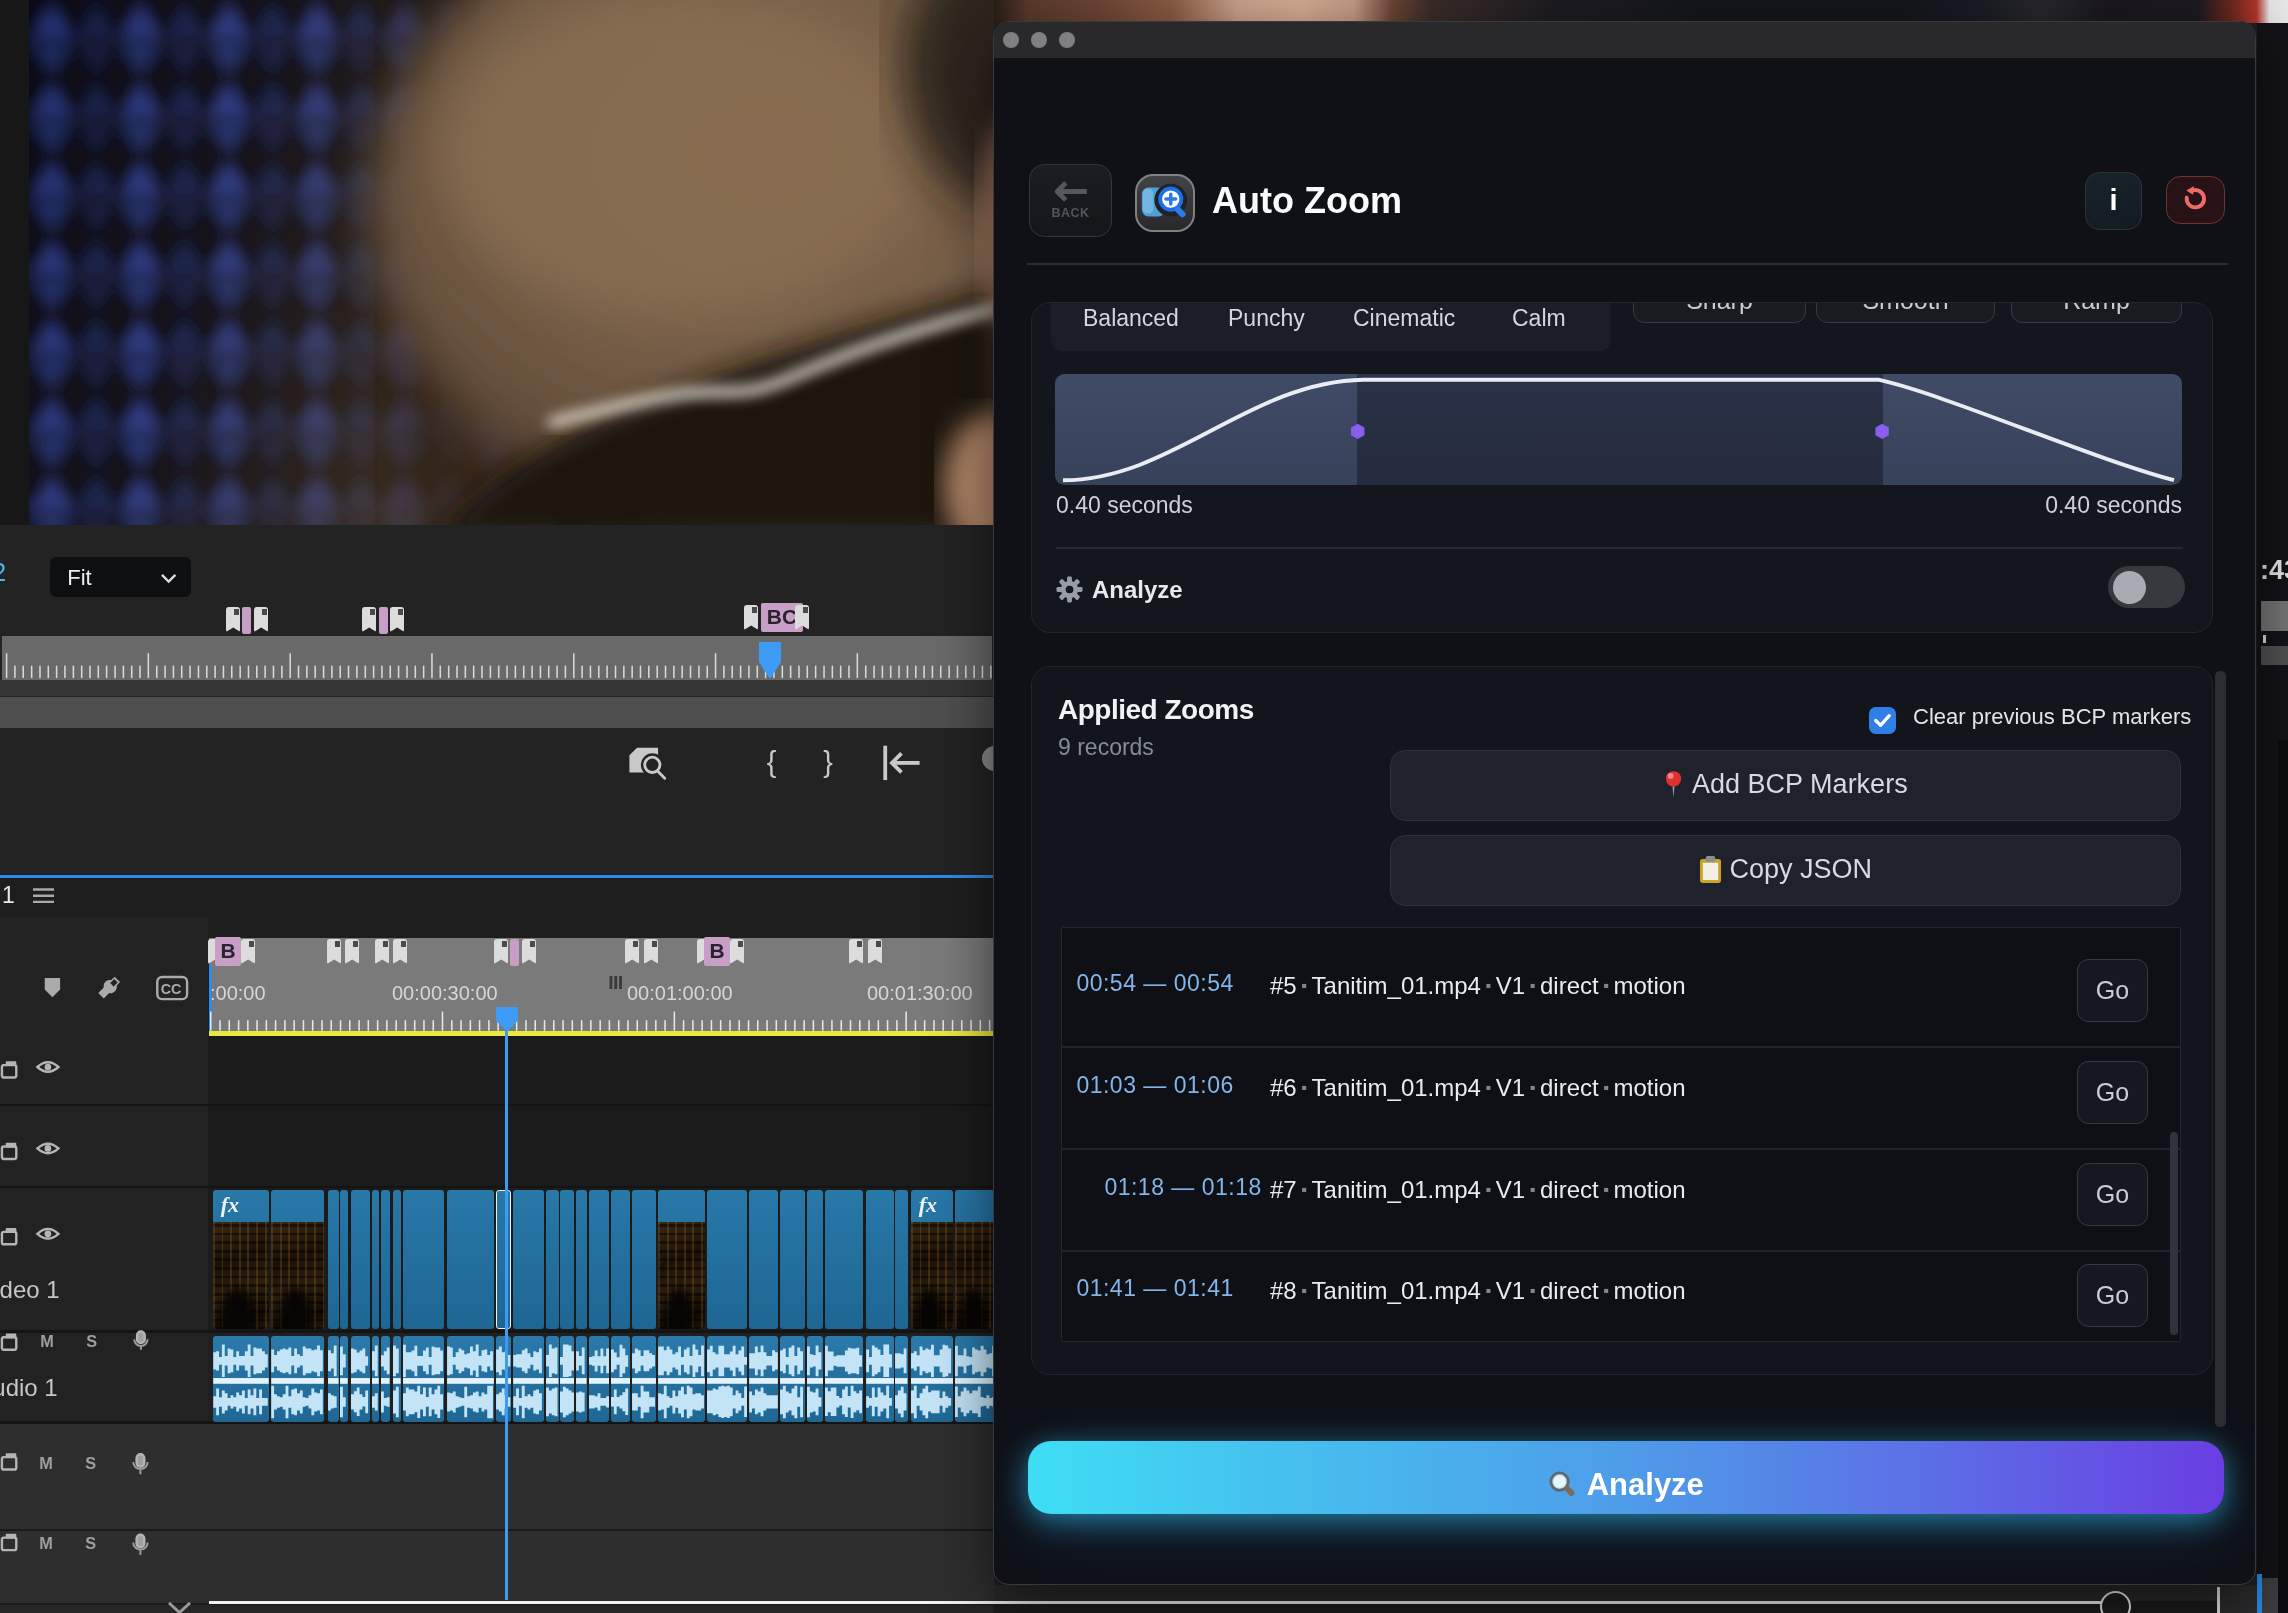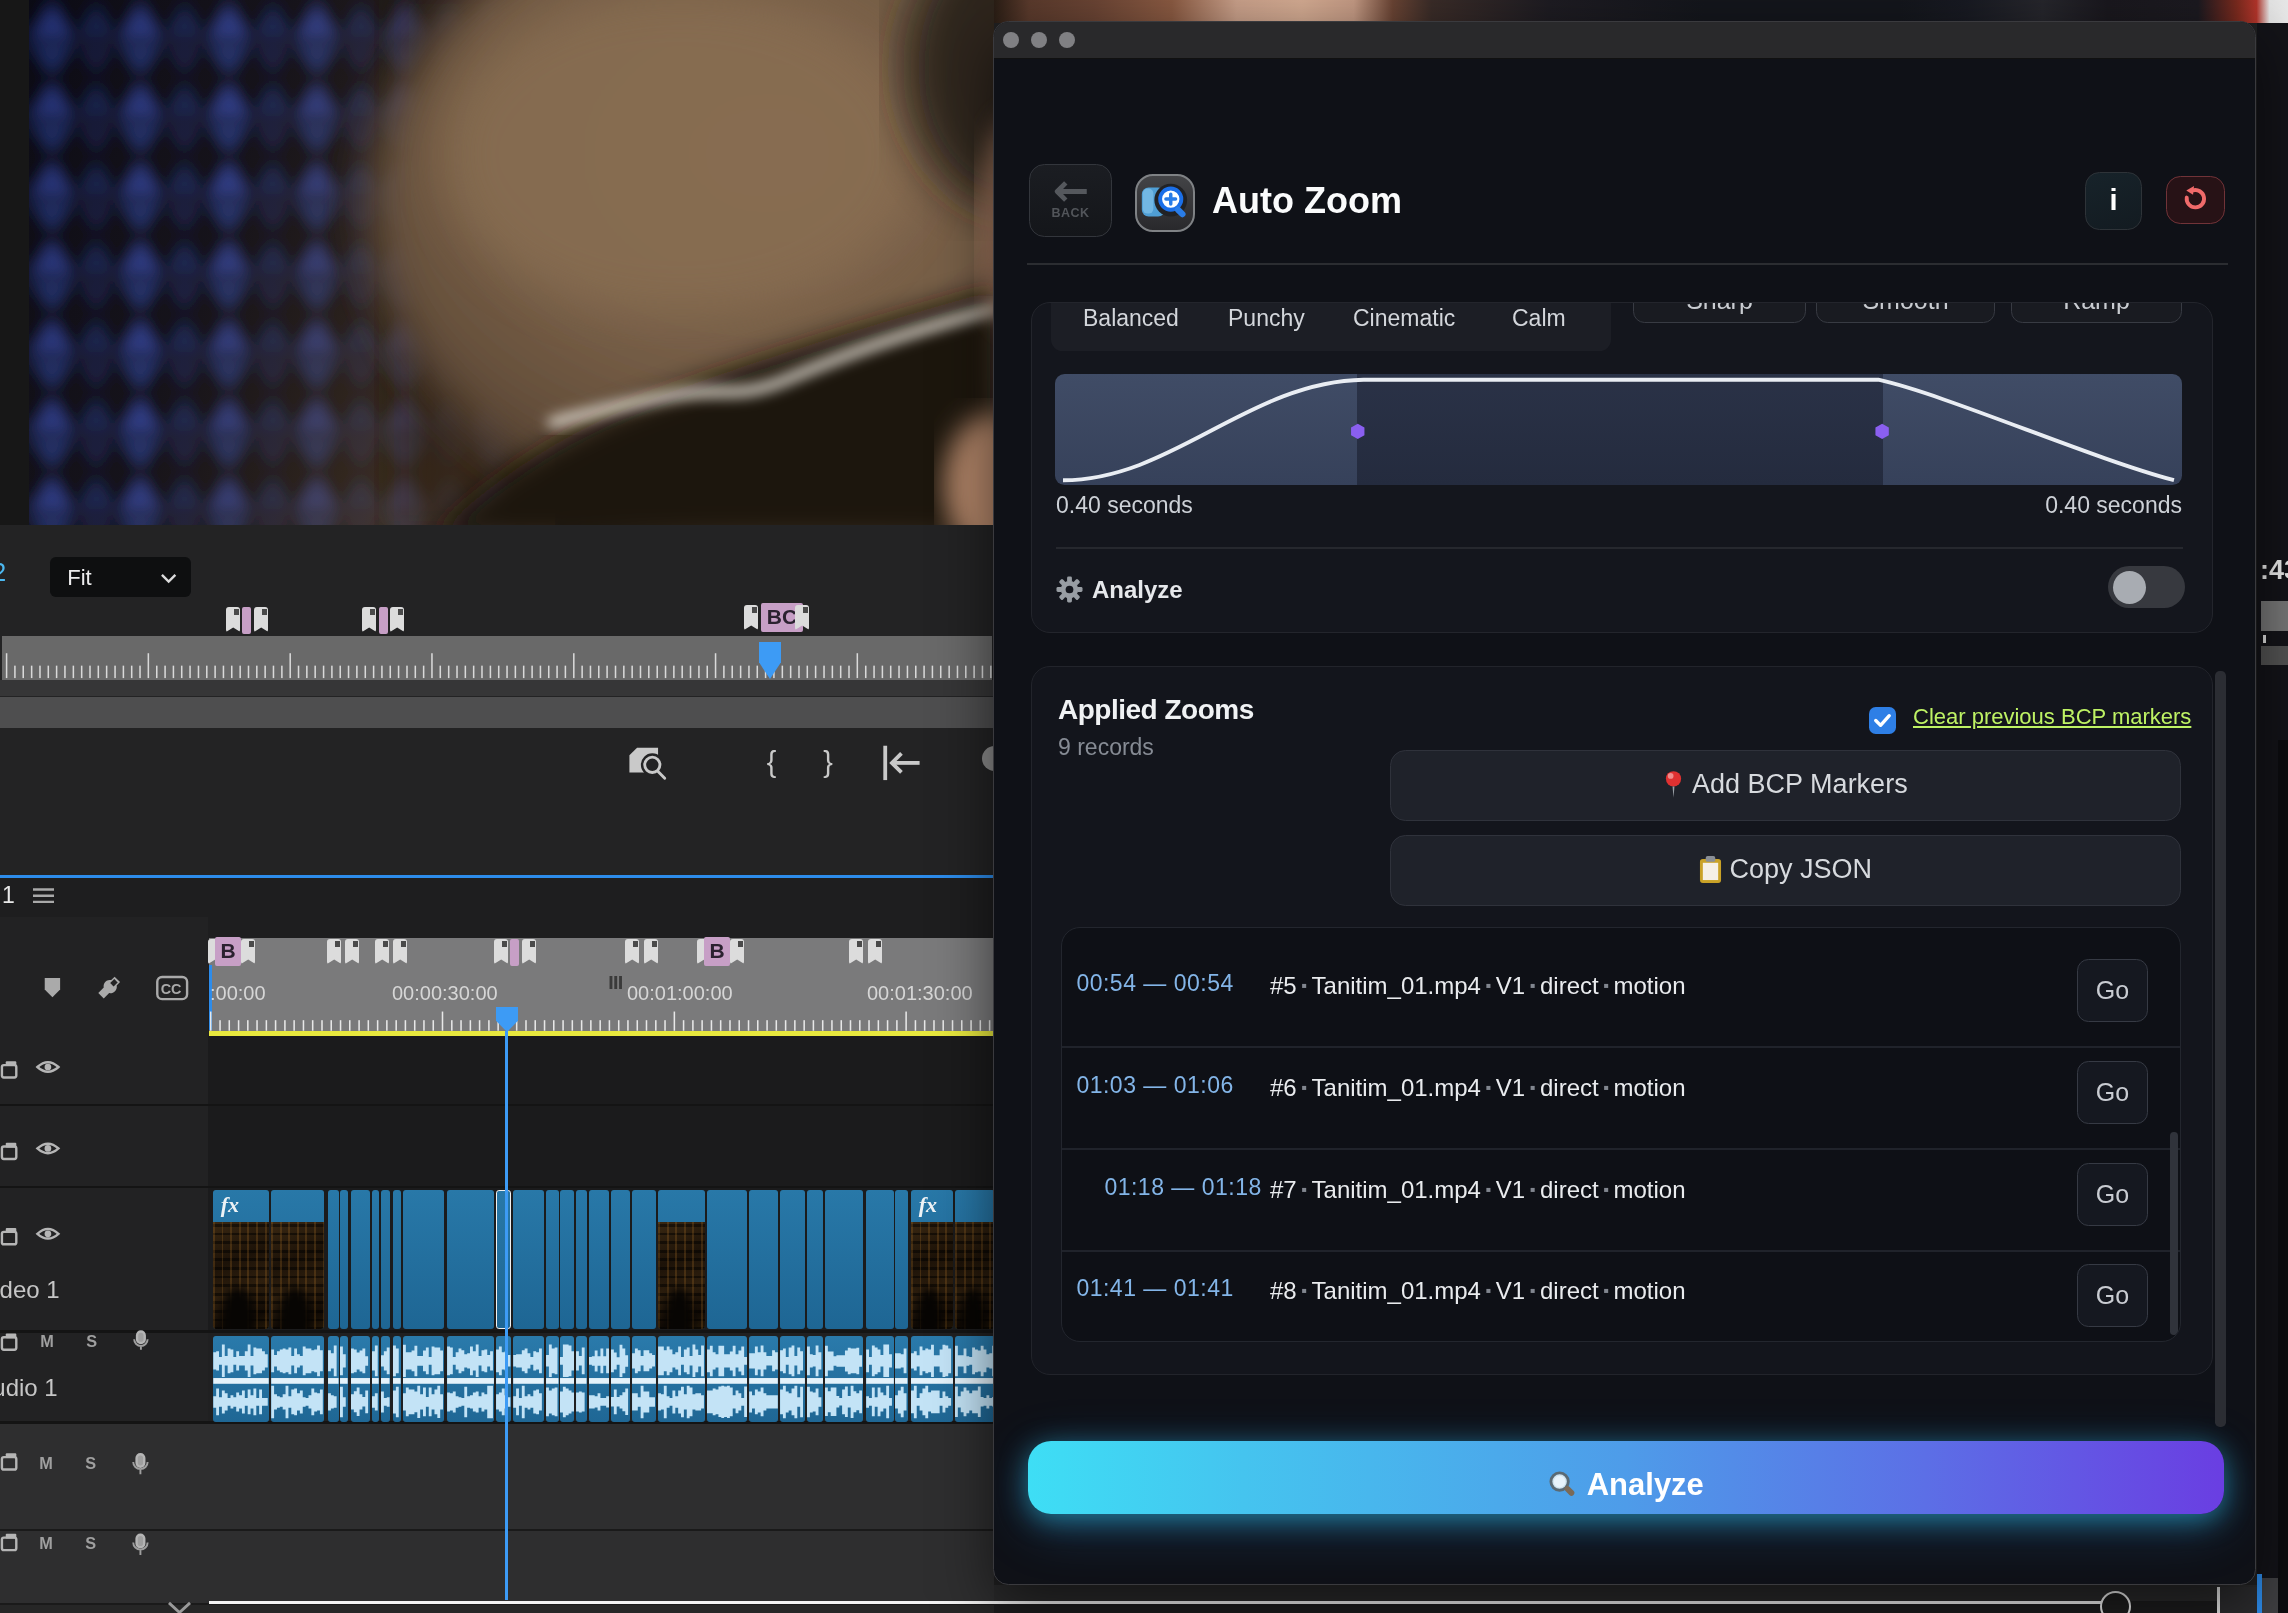--- a/index.html
+++ b/index.html
@@ -813,38 +813,38 @@
   </div>
 
   <div class="abs" style="left:37px;top:644px;width:1182px;height:709px;background:#13151c;border:1.9px solid #22242b;border-radius:19px;">
     <div class="abs" style="left:26px;top:27px;color:#f0f2f4;font:700 28px 'Liberation Sans';letter-spacing:-0.5px;">Applied Zooms</div>
     <div class="abs" style="left:26px;top:67px;color:#868b94;font:23px 'Liberation Sans';">9 records</div>
     <div class="abs" style="left:837px;top:40px;width:27px;height:27px;background:#2e7fe6;border-radius:6.7px;">
       <svg width="27" height="27" viewBox="0 0 28 28">
           <path d="M7 14 L12 19 L21 9" stroke="#fff" stroke-width="3.5" fill="none" stroke-linecap="round" stroke-linejoin="round"></path>
         </svg>
     </div>
-    <div class="abs" style="left:881px;top:37px;color:#bef264;font:22px 'Liberation Sans';white-space:nowrap;text-decoration:underline;">Clear previous BCP markers</div>
+    <div class="abs" style="left:881px;top:37px;color:#e5e5e5;font:22px 'Liberation Sans';white-space:nowrap;">Clear previous BCP markers</div>
 
     <div class="abs" style="left:358px;top:83px;width:791px;height:71px;background:#1f222a;border:1.9px solid #2f323b;border-radius:15.4px;text-align:center;color:#d7dade;font:27px 'Liberation Sans';line-height:67px;">
       <svg width="21" height="29" viewBox="0 0 22 30" style="vertical-align:-5.8px;margin-right:7.7px;">
           <circle cx="11" cy="9" r="8" fill="#e03131"></circle>
           <circle cx="8" cy="6" r="3" fill="#f08c8c"></circle>
           <path d="M10 17 L11 29 L12 17 Z" fill="#9aa0a6"></path>
         </svg>Add BCP Markers
     </div>
     <div class="abs" style="left:358px;top:168px;width:791px;height:71px;background:#1f222a;border:1.9px solid #2f323b;border-radius:15.4px;text-align:center;color:#d7dade;font:27px 'Liberation Sans';line-height:67px;">
       <svg width="23" height="27" viewBox="0 0 24 28" style="vertical-align:-4.8px;margin-right:7.7px;">
           <rect x="1" y="3" width="22" height="25" rx="3" fill="#c9a227"></rect>
           <rect x="4" y="7" width="16" height="18" fill="#f5f0e6"></rect>
           <rect x="7" y="0" width="10" height="6" rx="2" fill="#8a8f96"></rect>
         </svg>Copy JSON
     </div>
 
-    <div class="abs" style="left:29px;top:260px;width:1120px;height:415px;background:#0e1016;border:1.9px solid #23262e;border-radius:19px;overflow:hidden;">
+    <div class="abs" style="left:29px;top:260px;width:1120px;height:415px;background:#0e1016;border:1.9px solid #23262e;border-radius:2px;overflow:hidden;">
       <div style="position:absolute;left:0;top:42px;width:100%;height:42px;">
           <span style="position:absolute;left:14.4px;top:0px;font:23px 'Liberation Sans';color:#83b5e8;letter-spacing:0.5px;">00:54 — 00:54</span>
           <span style="position:absolute;left:208px;top:1.9px;font:24px 'Liberation Sans';color:#e9ebee;">#5<span style="color:#81868f;font-size:16.3px;vertical-align:2.9px;"> ▪ </span>Tanitim_01.mp4<span style="color:#81868f;font-size:16.3px;vertical-align:2.9px;"> ▪ </span>V1<span style="color:#81868f;font-size:16.3px;vertical-align:2.9px;"> ▪ </span>direct<span style="color:#81868f;font-size:16.3px;vertical-align:2.9px;"> ▪ </span>motion</span>
           <div style="position:absolute;right:32px;top:-11.5px;width:71px;height:63px;border:1.9px solid #363a44;border-radius:11.5px;background:#151820;color:#c9ccd2;font:25px 'Liberation Sans';text-align:center;line-height:60px;">Go</div>
         </div>
       <div class="abs" style="left:0;top:118px;width:100%;height:1.9px;background:#20232b;"></div>
       <div style="position:absolute;left:0;top:144px;width:100%;height:42px;">
           <span style="position:absolute;left:14.4px;top:0px;font:23px 'Liberation Sans';color:#83b5e8;letter-spacing:0.5px;">01:03 — 01:06</span>
           <span style="position:absolute;left:208px;top:1.9px;font:24px 'Liberation Sans';color:#e9ebee;">#6<span style="color:#81868f;font-size:16.3px;vertical-align:2.9px;"> ▪ </span>Tanitim_01.mp4<span style="color:#81868f;font-size:16.3px;vertical-align:2.9px;"> ▪ </span>V1<span style="color:#81868f;font-size:16.3px;vertical-align:2.9px;"> ▪ </span>direct<span style="color:#81868f;font-size:16.3px;vertical-align:2.9px;"> ▪ </span>motion</span>
           <div style="position:absolute;right:32px;top:-11.5px;width:71px;height:63px;border:1.9px solid #363a44;border-radius:11.5px;background:#151820;color:#c9ccd2;font:25px 'Liberation Sans';text-align:center;line-height:60px;">Go</div>

